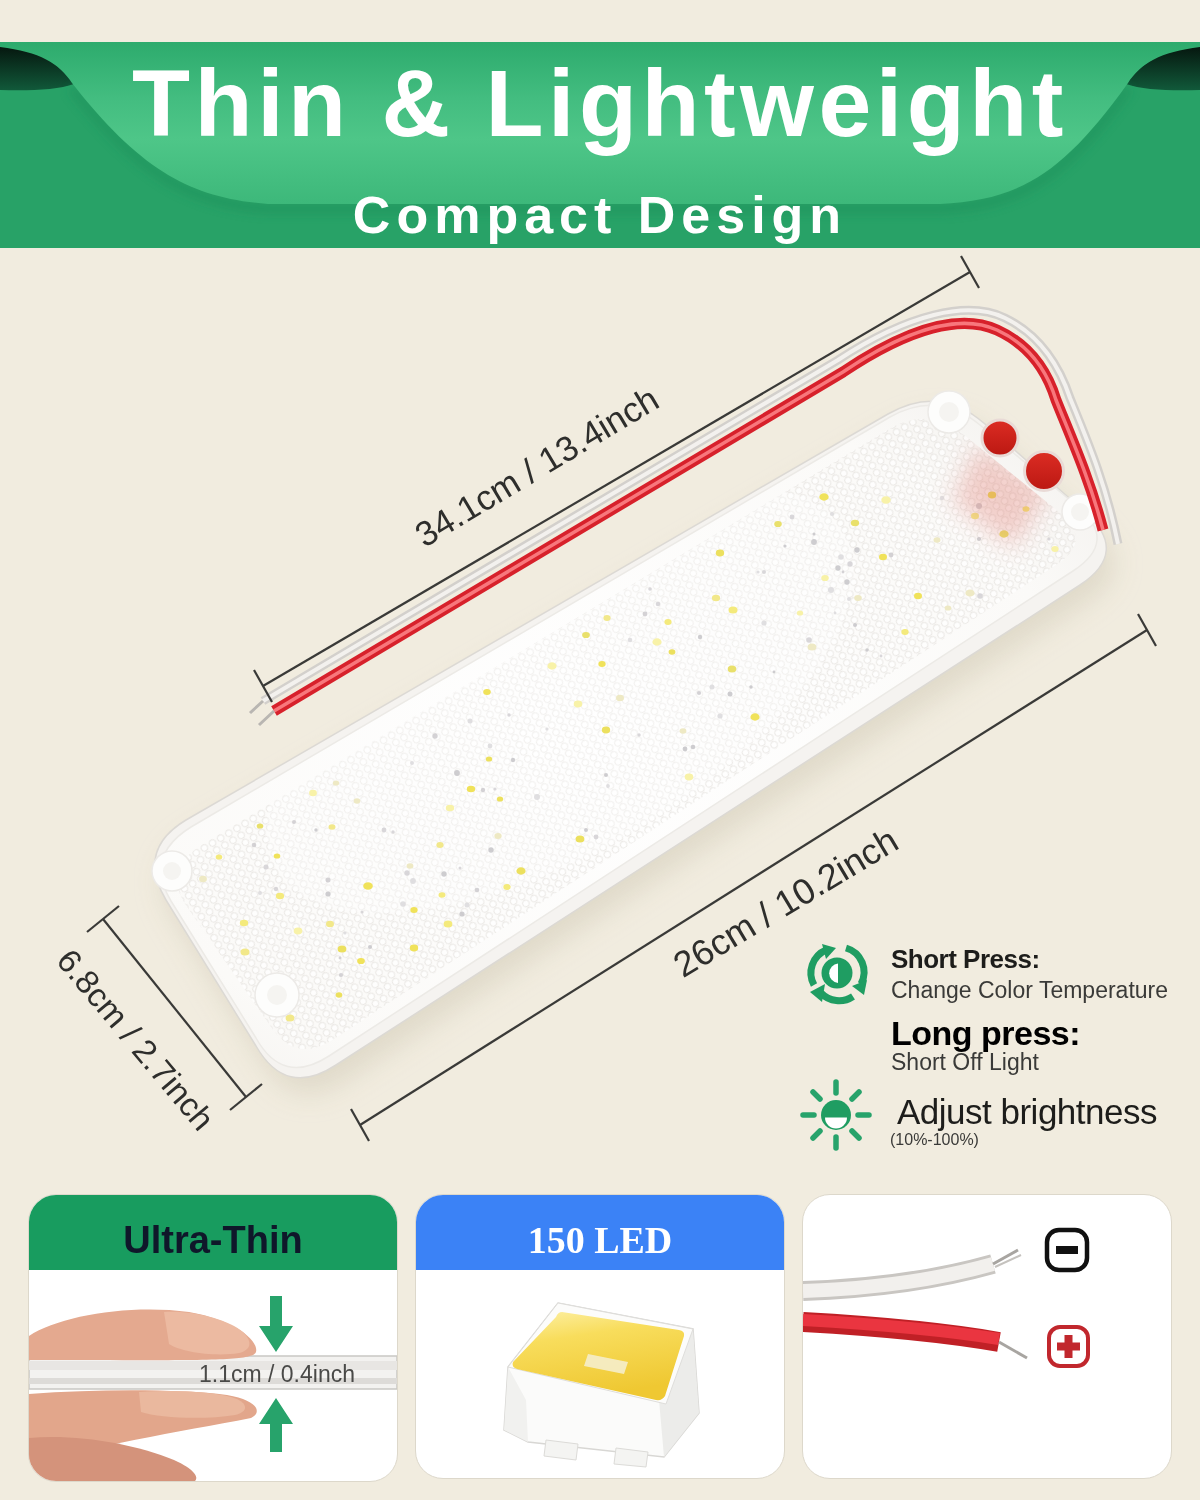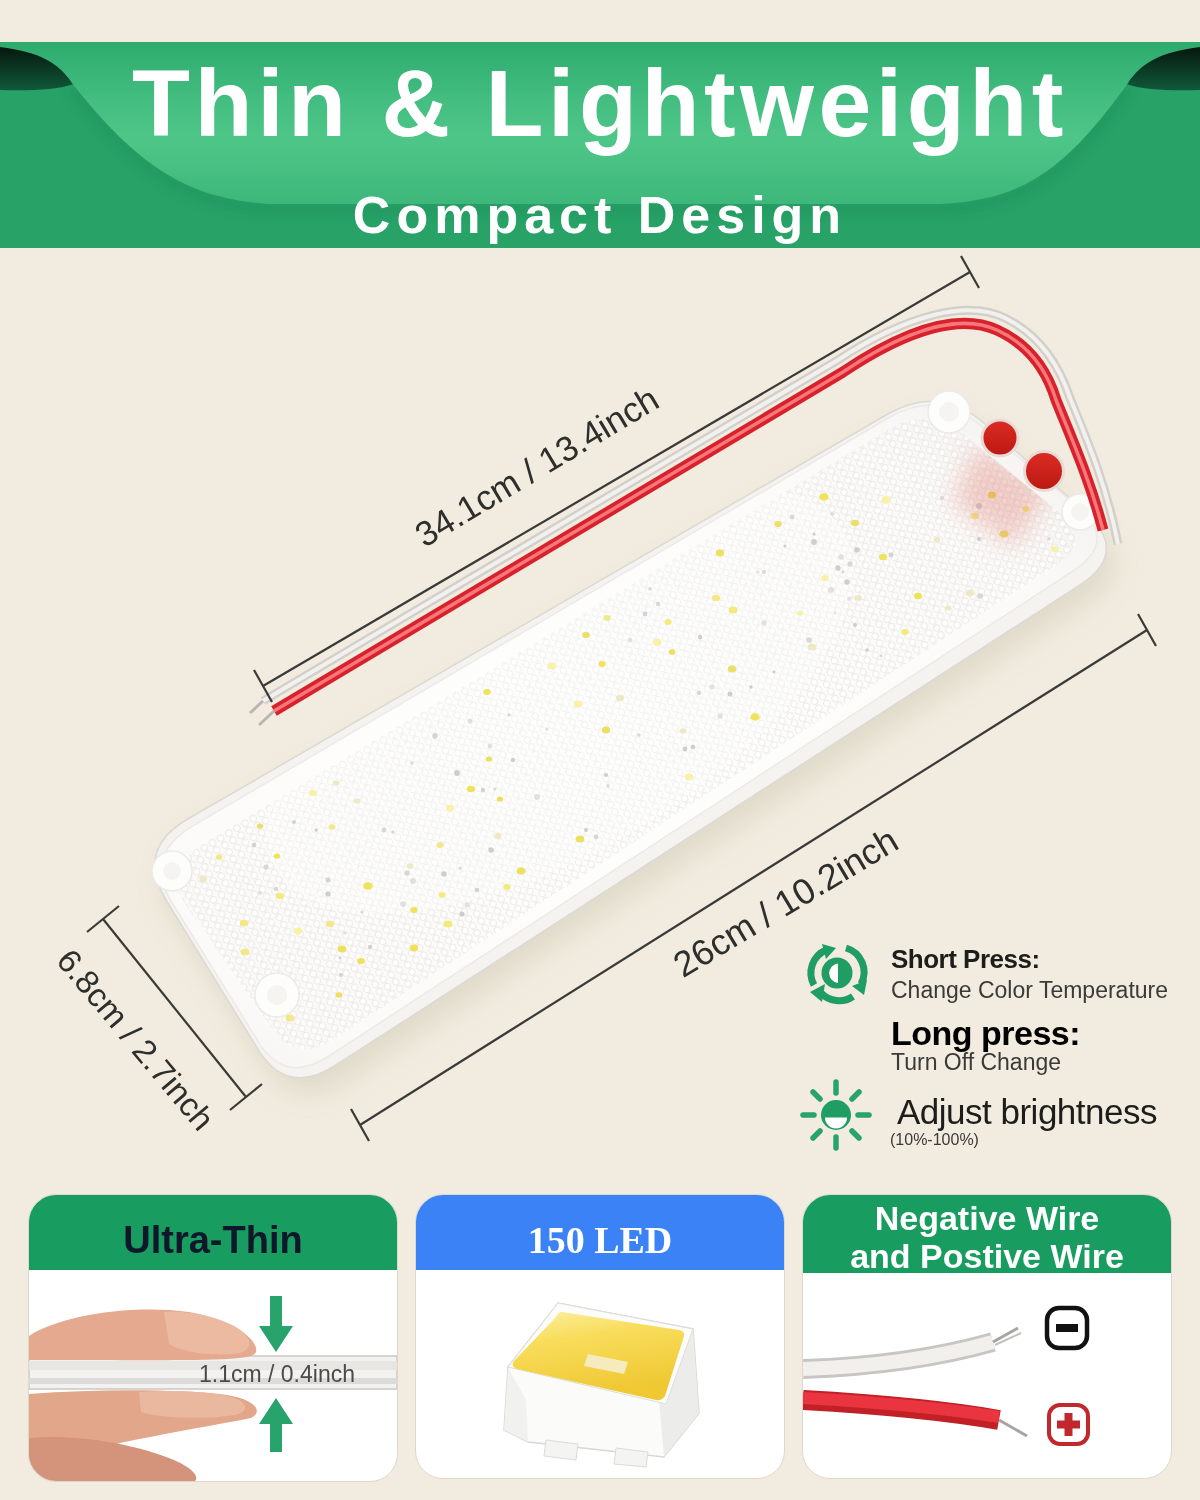--- a/index.html
+++ b/index.html
@@ -302,21 +302,21 @@
   <path d="M51,56.5 A25,25 0 0 1 19,53" stroke="#1f9d62" stroke-width="7" fill="none"></path>
   <path d="M23,44 l-15,8 l12,10 Z" fill="#1f9d62"></path>
 </svg>
 
 <div class="abs" style="left:891px;top:944px;font-size:26px;font-weight:bold;color:#1d1d1b;letter-spacing:-0.5px;">Short Press:</div>
 
 <div class="abs" style="left:891px;top:977px;font-size:23px;color:#3a3a38;text-align:right;">Change Color Temperature</div>
 
 <div class="abs" style="left:891px;top:1014px;font-size:34px;font-weight:bold;color:#000000;letter-spacing:-0.5px;">Long press:</div>
 
-<div class="abs" style="left:891px;top:1049px;font-size:23px;color:#3a3a38;">Turn Off Change</div>
+<div class="abs" style="left:891px;top:1049px;font-size:23px;color:#3a3a38;">Short Off Light</div>
 
 <svg class="abs" style="left:798px;top:1077px;" width="76" height="76" viewBox="0 0 76 76">
   <circle cx="38" cy="38" r="15" fill="#1f9d62"></circle>
   <path d="M27,40.5 A11,11 0 0 0 49,40.5 Z" fill="#ffffff"></path>
   <g stroke="#27a36b" stroke-width="5.5" stroke-linecap="round">
     <path d="M38,5 L38,16"></path>
       <path d="M38,60 L38,71"></path>
     <path d="M5,38 L16,38"></path>
       <path d="M60,38 L71,38"></path>
     <path d="M15,15 L22,22"></path>
@@ -381,21 +381,20 @@
 
     <path d="M172,84 L212,92 L208,104 L168,96 Z" fill="#f5edcb" opacity="0.9"></path>
 
     <path d="M130,170 L128,186 L160,190 L162,174 Z" fill="#f4f4f2" stroke="#dcdbd8" stroke-width="1"></path>
     <path d="M200,178 L198,194 L230,197 L232,182 Z" fill="#f4f4f2" stroke="#dcdbd8" stroke-width="1"></path>
   </svg>
 </div>
 
 <div class="abs" style="left:802px;top:1194px;width:368px;height:283px;background:#ffffff;border:1px solid #ddd8cb;border-radius:28px;overflow:hidden;">
 
-  <div style="height:78px;background:#189c5f;color:#fff;font-size:34px;font-weight:bold;text-align:center;line-height:38px;padding-top:4px;box-sizing:border-box;">Negative Wire<br>and Postive Wire</div>
 
   <svg width="368" height="204" viewBox="0 0 368 204" style="display:block;">
 
     <path d="M0,96 C60,94 130,86 190,69" fill="none" stroke="#c9c6c2" stroke-width="20"></path>
     <path d="M0,96 C60,94 130,86 190,69" fill="none" stroke="#f2f0ed" stroke-width="14"></path>
     <path d="M190,69 L215,55" stroke="#a8a5a1" stroke-width="3" fill="none"></path>
     <path d="M192,72 L218,60" stroke="#c5c2be" stroke-width="2" fill="none"></path>
 
     <path d="M0,127 C70,131 140,137 196,147" fill="none" stroke="#c02026" stroke-width="20"></path>
     <path d="M0,125 C70,129 140,135 196,144" fill="none" stroke="#ea3540" stroke-width="12"></path>

